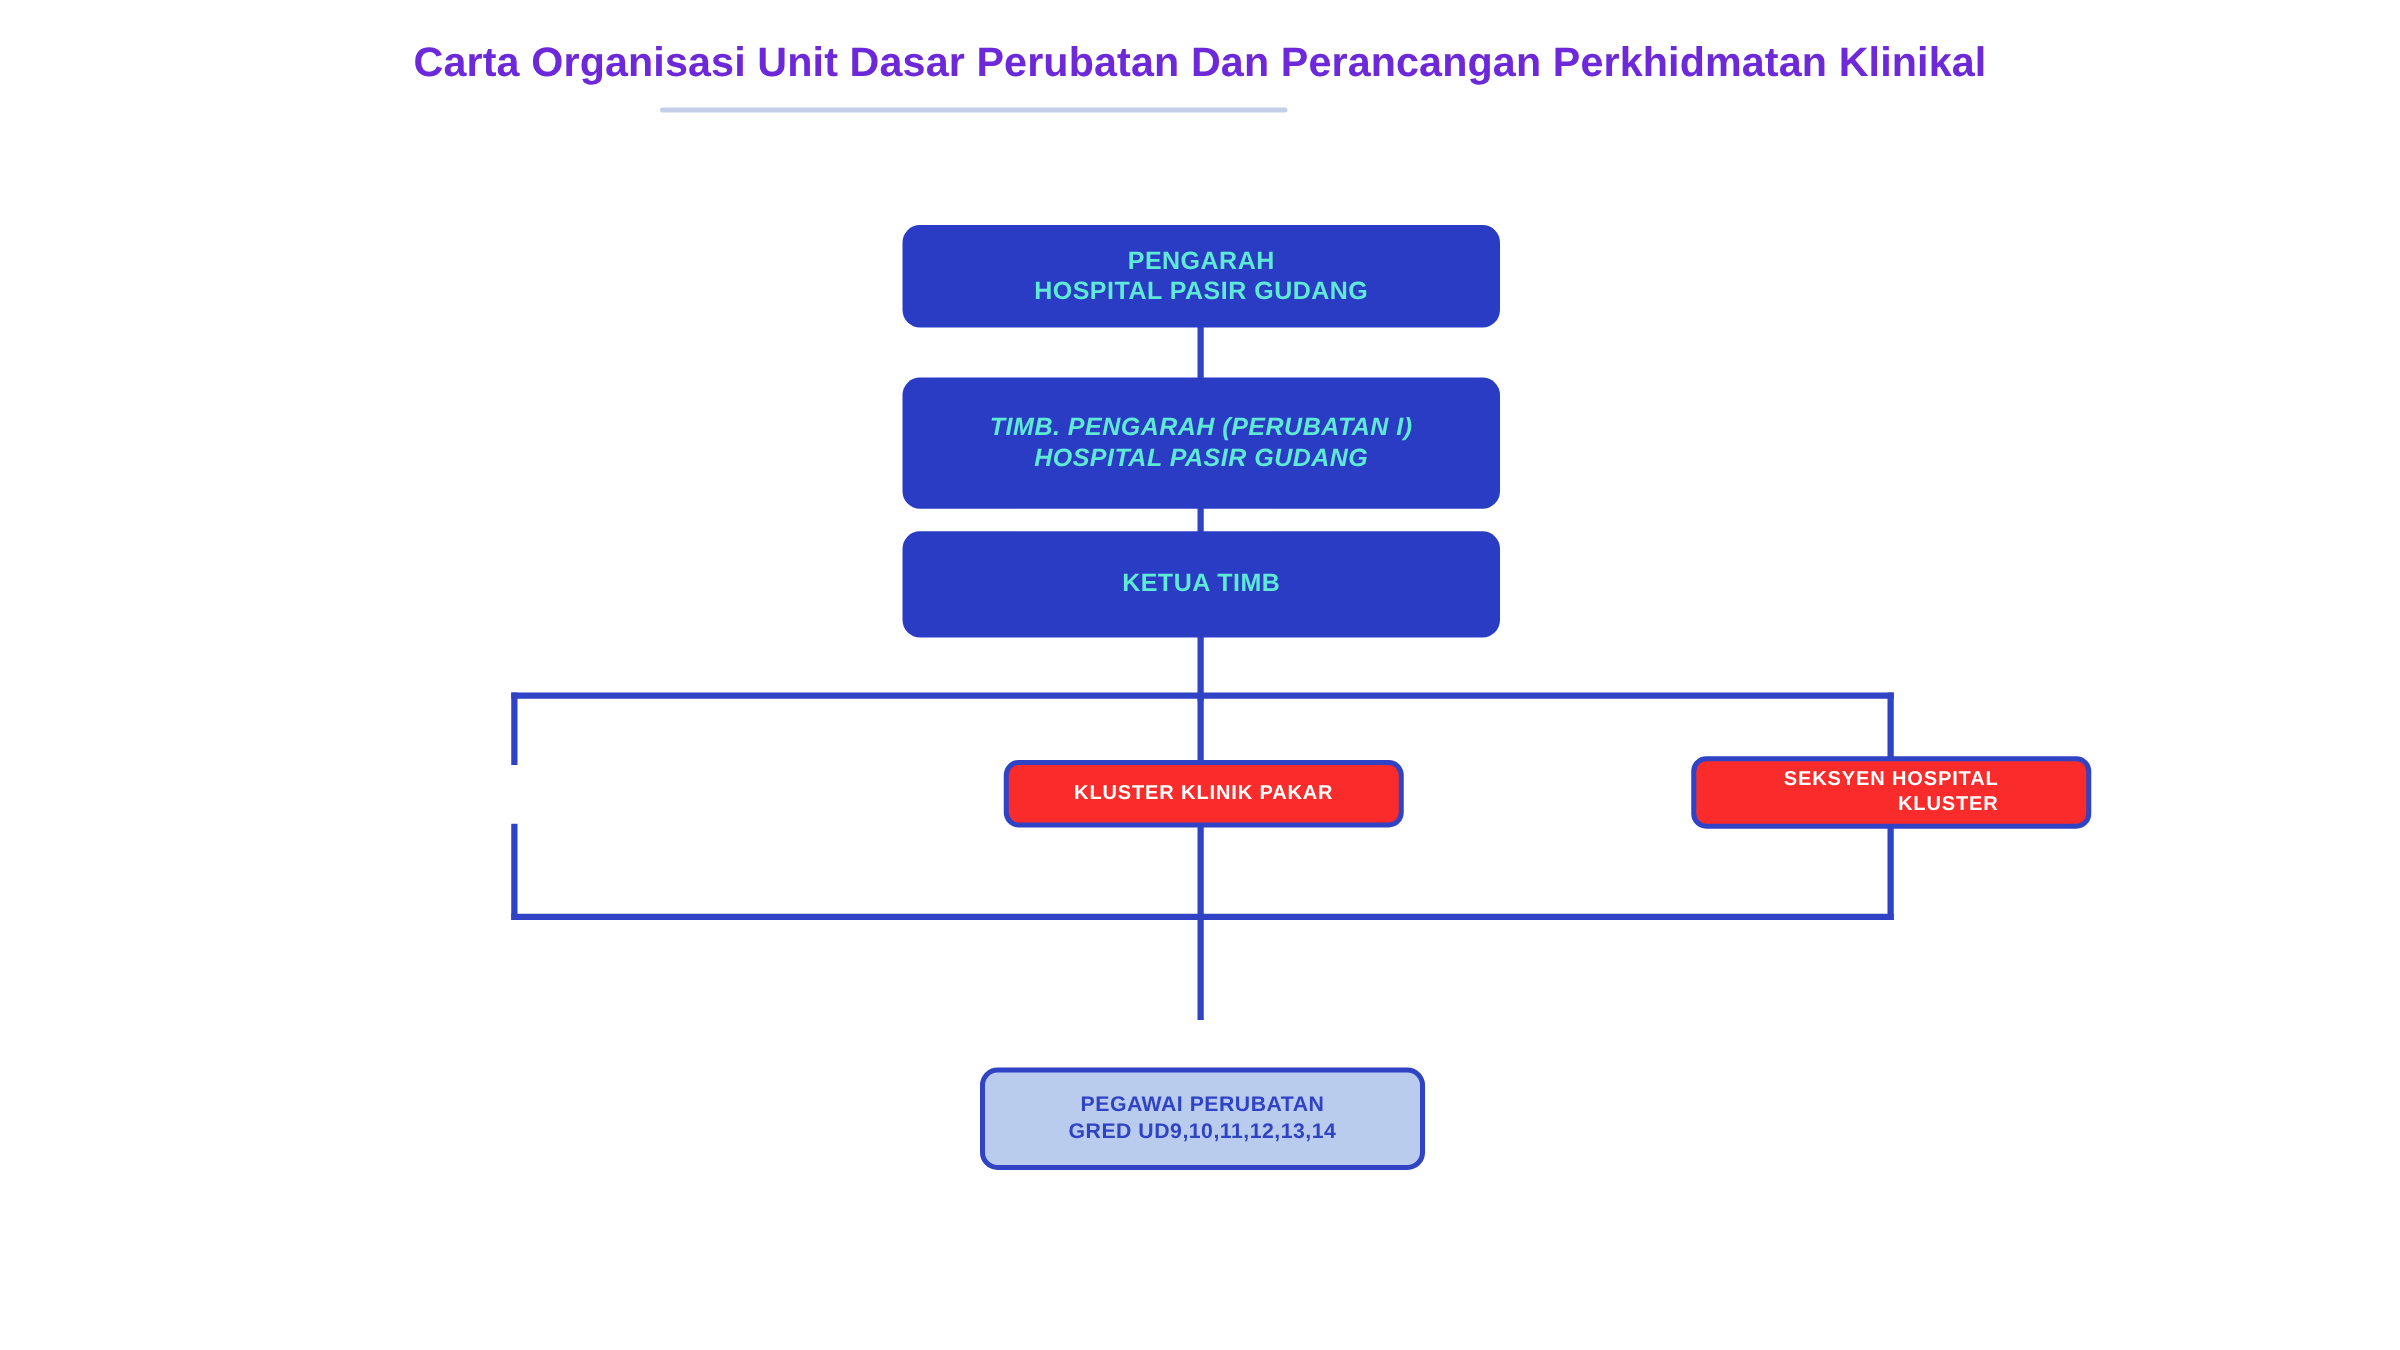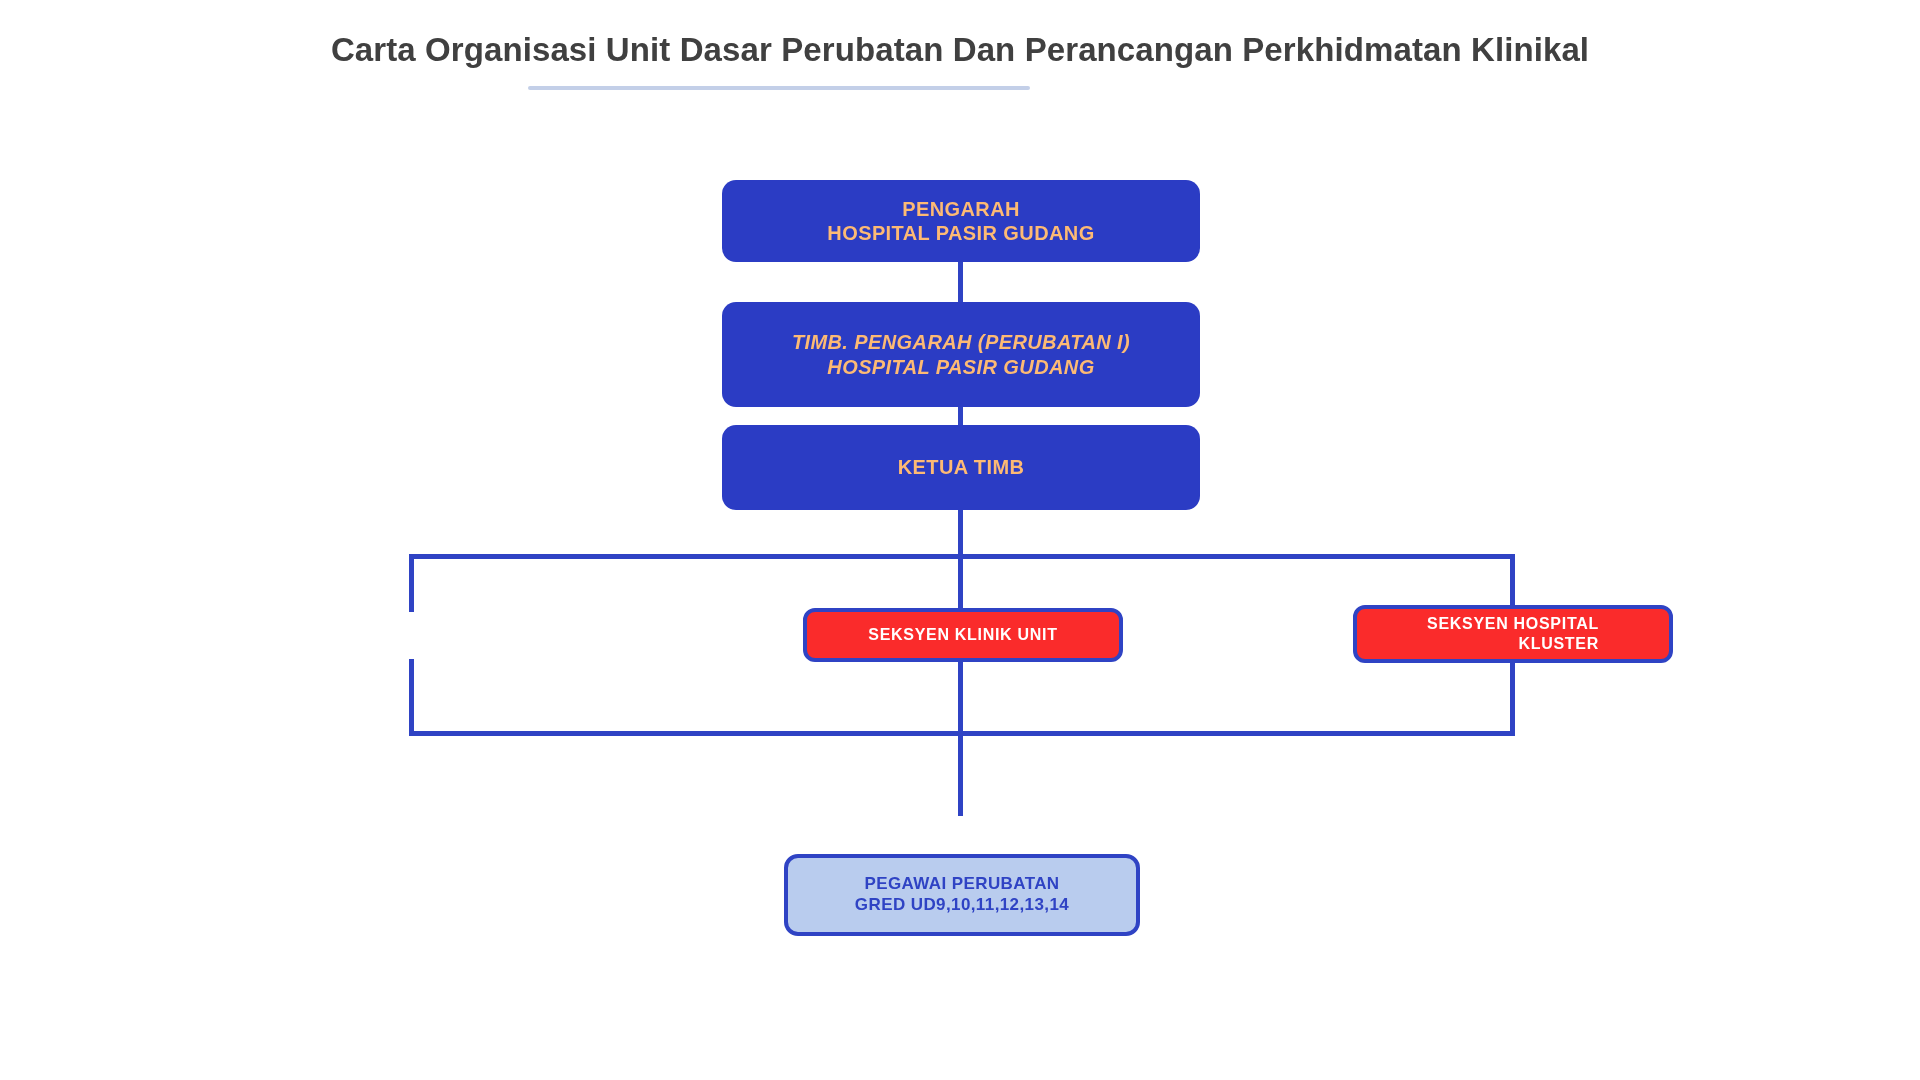--- a/index.html
+++ b/index.html
@@ -28,21 +28,21 @@
     left: 0;
     top: 30px;
     width: 1920px;
     text-align: center;
   }
   .chart-title {
     display: inline-block;
     font-size: 33px;
     font-weight: bold;
     letter-spacing: 0.1px;
-    color: #404040;
+    color: #6d28d9;
     line-height: 1.2;
     white-space: nowrap;
   }
   .title-rule {
     position: absolute;
     left: 528px;
     top: 86px;
     width: 502px;
     height: 4px;
     background: #c3cfe8;
@@ -65,21 +65,21 @@
     align-items: center;
     justify-content: center;
     text-align: center;
     border-radius: 12px;
     line-height: 1.22;
     letter-spacing: 0.4px;
   }
 
   .node-blue {
     background: #2b3cc4;
-    color: #fdba74;
+    color: #5eead4;
     font-size: 20px;
     font-weight: bold;
     border-radius: 14px;
   }
 
   .node-red {
     background: #fa2b2b;
     color: #ffffff;
     font-size: 16px;
     font-weight: bold;
@@ -150,21 +150,21 @@
     <span class="node-text">TIMB. PENGARAH (PERUBATAN I)
 HOSPITAL PASIR GUDANG</span>
   </div>
 
   <div class="node node-blue" id="node-ketua-unit">
     <span class="node-text">KETUA TIMB</span>
   </div>
 
 
   <div class="node node-red" id="node-klinik-pakar">
-    <span class="node-text">SEKSYEN KLINIK UNIT</span>
+    <span class="node-text">KLUSTER KLINIK PAKAR</span>
   </div>
 
   <div class="node node-red" id="node-hospital-kluster">
     <span class="node-text">SEKSYEN HOSPITAL
 KLUSTER</span>
   </div>
 
   <div class="node node-light" id="node-pegawai">
     <span class="node-text">PEGAWAI PERUBATAN
 GRED UD9,10,11,12,13,14</span>

